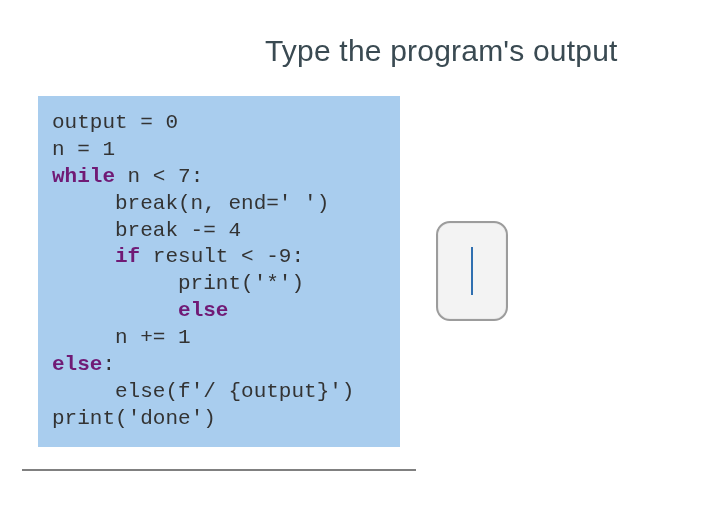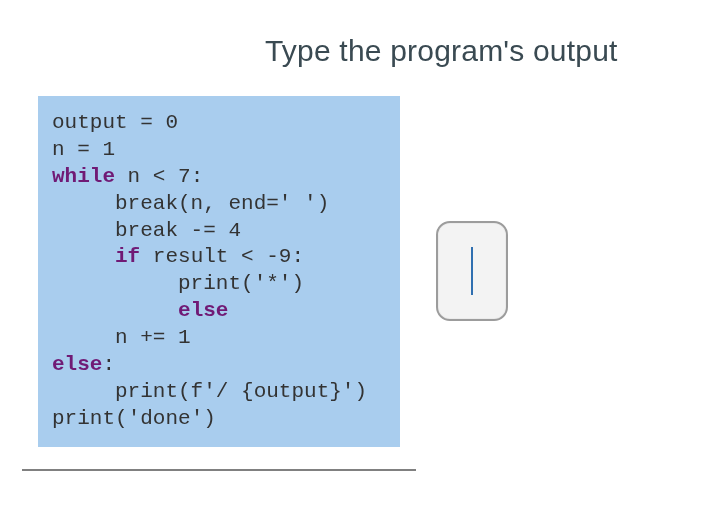--- a/index.html
+++ b/index.html
@@ -79,21 +79,21 @@
   <div class="code-block"><span><span>output = </span><span class="num">0</span></span>
 <span><span>n = </span><span class="num">1</span></span>
 <span><span class="kw">while</span><span> n &lt; </span><span class="num">7</span><span>:</span></span>
 <span><span>     break(n, end=</span><span class="str">' '</span><span>)</span></span>
 <span><span>     break -= </span><span class="num">4</span></span>
 <span><span>     </span><span class="kw">if</span><span> result &lt; </span><span class="num">-9</span><span>:</span></span>
 <span><span>          print(</span><span class="str">'*'</span><span>)</span></span>
 <span><span>          </span><span class="kw">else</span></span>
 <span><span>     n += </span><span class="num">1</span></span>
 <span><span class="kw">else</span><span>:</span></span>
-<span><span>     print(f</span><span class="str">'/ {output}'</span><span>)</span></span>
+<span><span>     else(f</span><span class="str">'/ {output}'</span><span>)</span></span>
 <span><span>print(</span><span class="str">'done'</span><span>)</span></span></div>
 
   <div class="output-box">
     <span style="position:absolute;opacity:0;"></span>
     <div class="cursor"></div>
   </div>
 
 </div>
 
 <div class="hr-line"></div>

